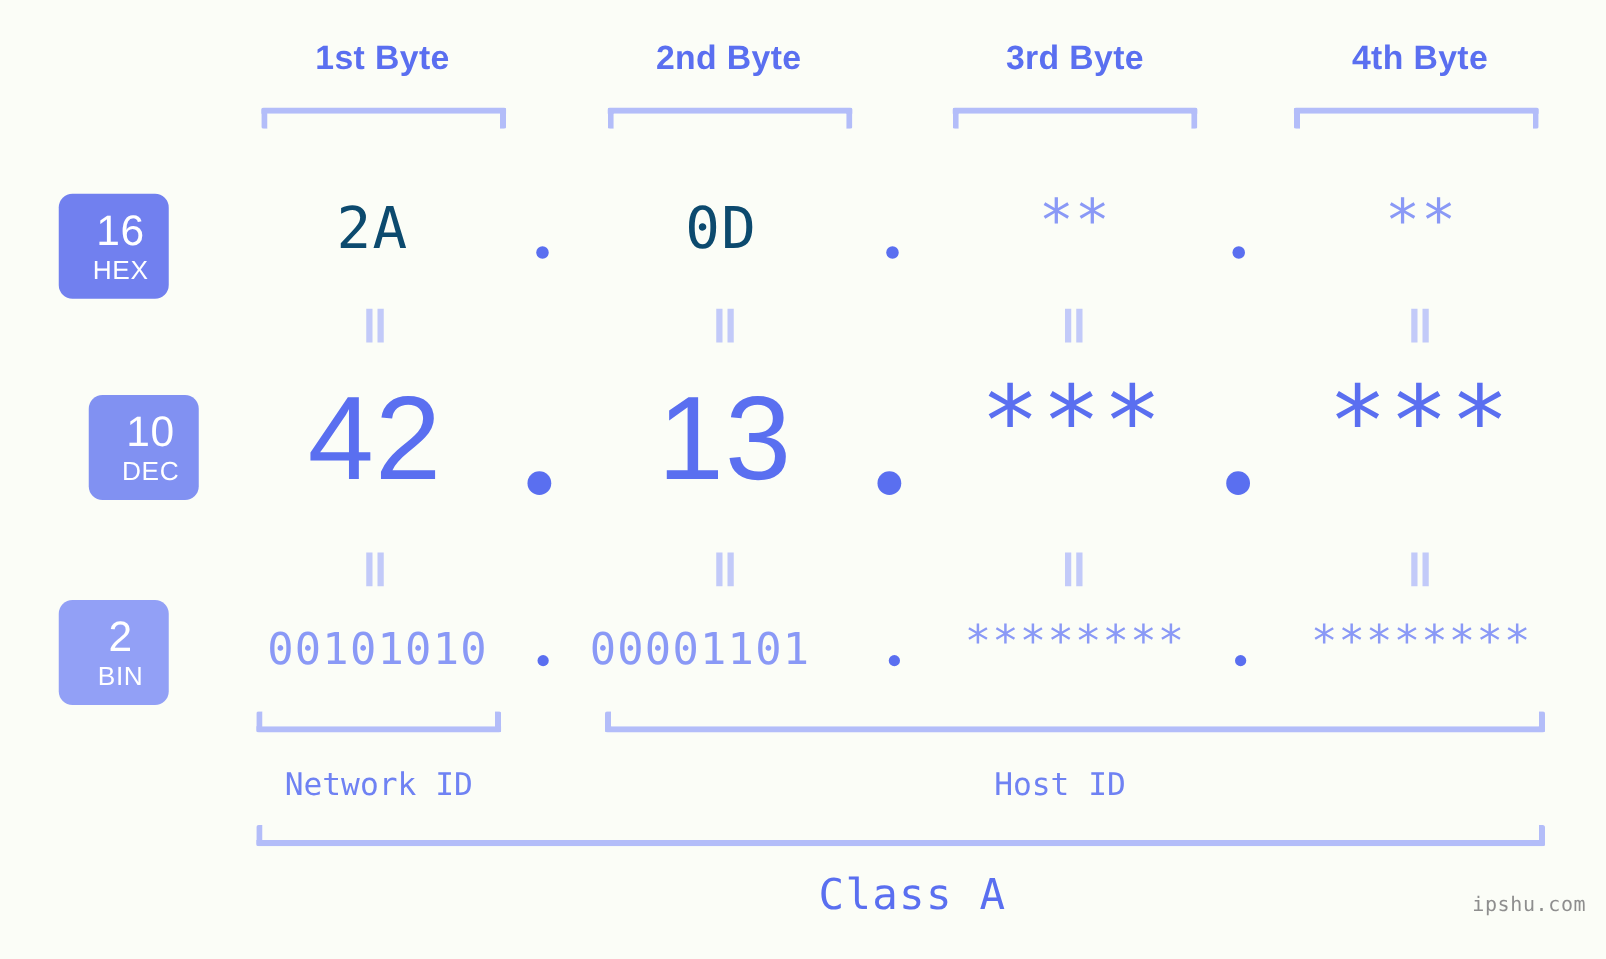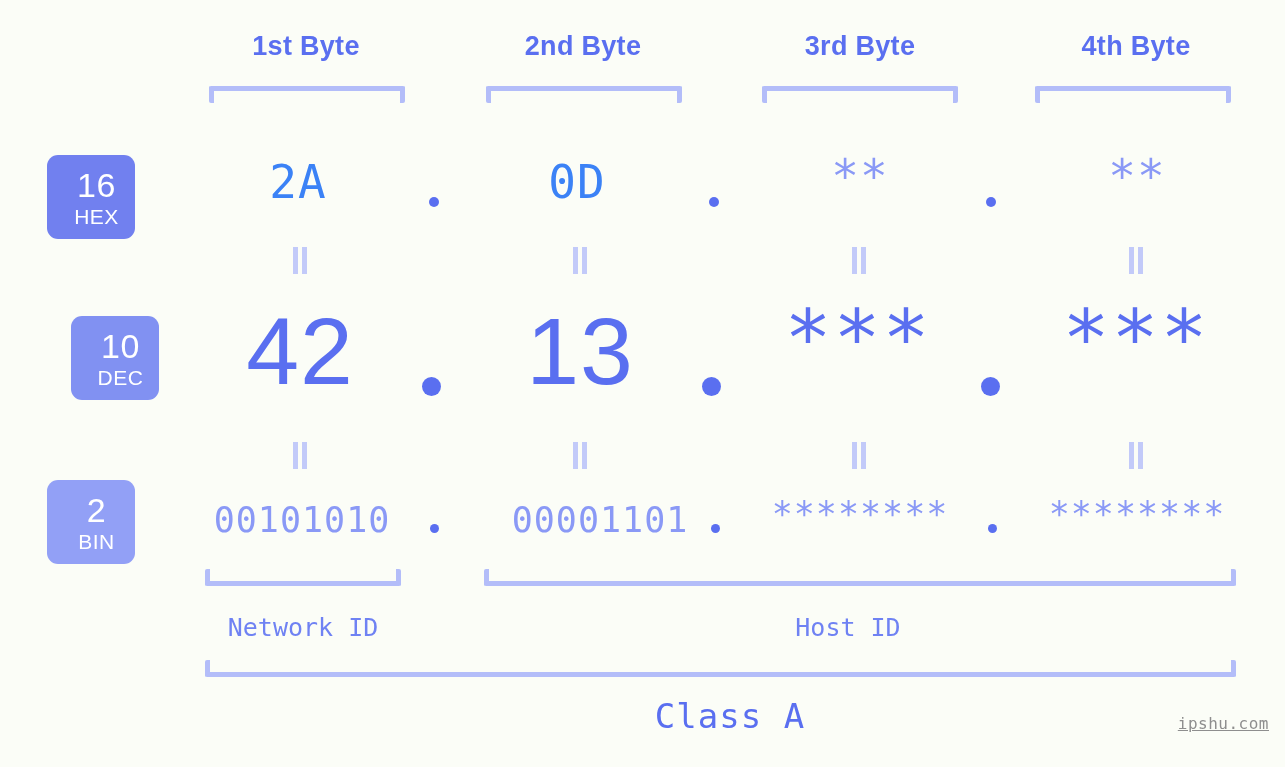--- a/index.html
+++ b/index.html
@@ -90,21 +90,21 @@
   
   .cell {
     position: absolute;
     text-align: center;
     white-space: nowrap;
   }
 
   .hex-val {
     font-family: "DejaVu Sans Mono", monospace;
     font-size: 46px;
-    color: #3b82f6;
+    color: #0c4a6e;
     top: 155px;
     width: 240px;
     letter-spacing: 1px;
   }
   .hex-star {
     font-family: "DejaVu Sans Mono", monospace;
     font-size: 46px;
     color: #8a99f6;
     top: 149px;
     width: 240px;
@@ -195,21 +195,20 @@
   }
 
   .watermark {
     position: absolute;
     right: 16px;
     top: 714px;
     font-family: "DejaVu Sans Mono", monospace;
     font-size: 16px;
     color: #8e8e8e;
     letter-spacing: 0.5px;
-    text-decoration: underline;
   }
 </style>
 </head>
 <body>
 
 <div class="stage">
 
   <div class="byte-label" style="left:186px">1st Byte</div>
   <div class="byte-label" style="left:463px">2nd Byte</div>
   <div class="byte-label" style="left:740px">3rd Byte</div>
@@ -279,21 +278,21 @@
   <div class="eqbar" style="left:847px; top:442px">
       <i></i>
       <i></i>
     </div>
   <div class="eqbar" style="left:1124px; top:442px">
       <i></i>
       <i></i>
     </div>
 
   <div class="cell bin-val" style="left:182px">00101010</div>
-  <div class="cell bin-val" style="left:480px">00001101</div>
+  <div class="cell bin-val" style="left:440px">00001101</div>
   <div class="cell bin-star" style="left:740px">********</div>
   <div class="cell bin-star" style="left:1017px">********</div>
 
   <div class="dot dot-bin" style="left:430px"></div>
   <div class="dot dot-bin" style="left:711px"></div>
   <div class="dot dot-bin" style="left:988px"></div>
 
   <div class="bracket-up" style="left:205px; top:569px; width:196px;"></div>
   <div class="bracket-up" style="left:484px; top:569px; width:752px;"></div>
 

